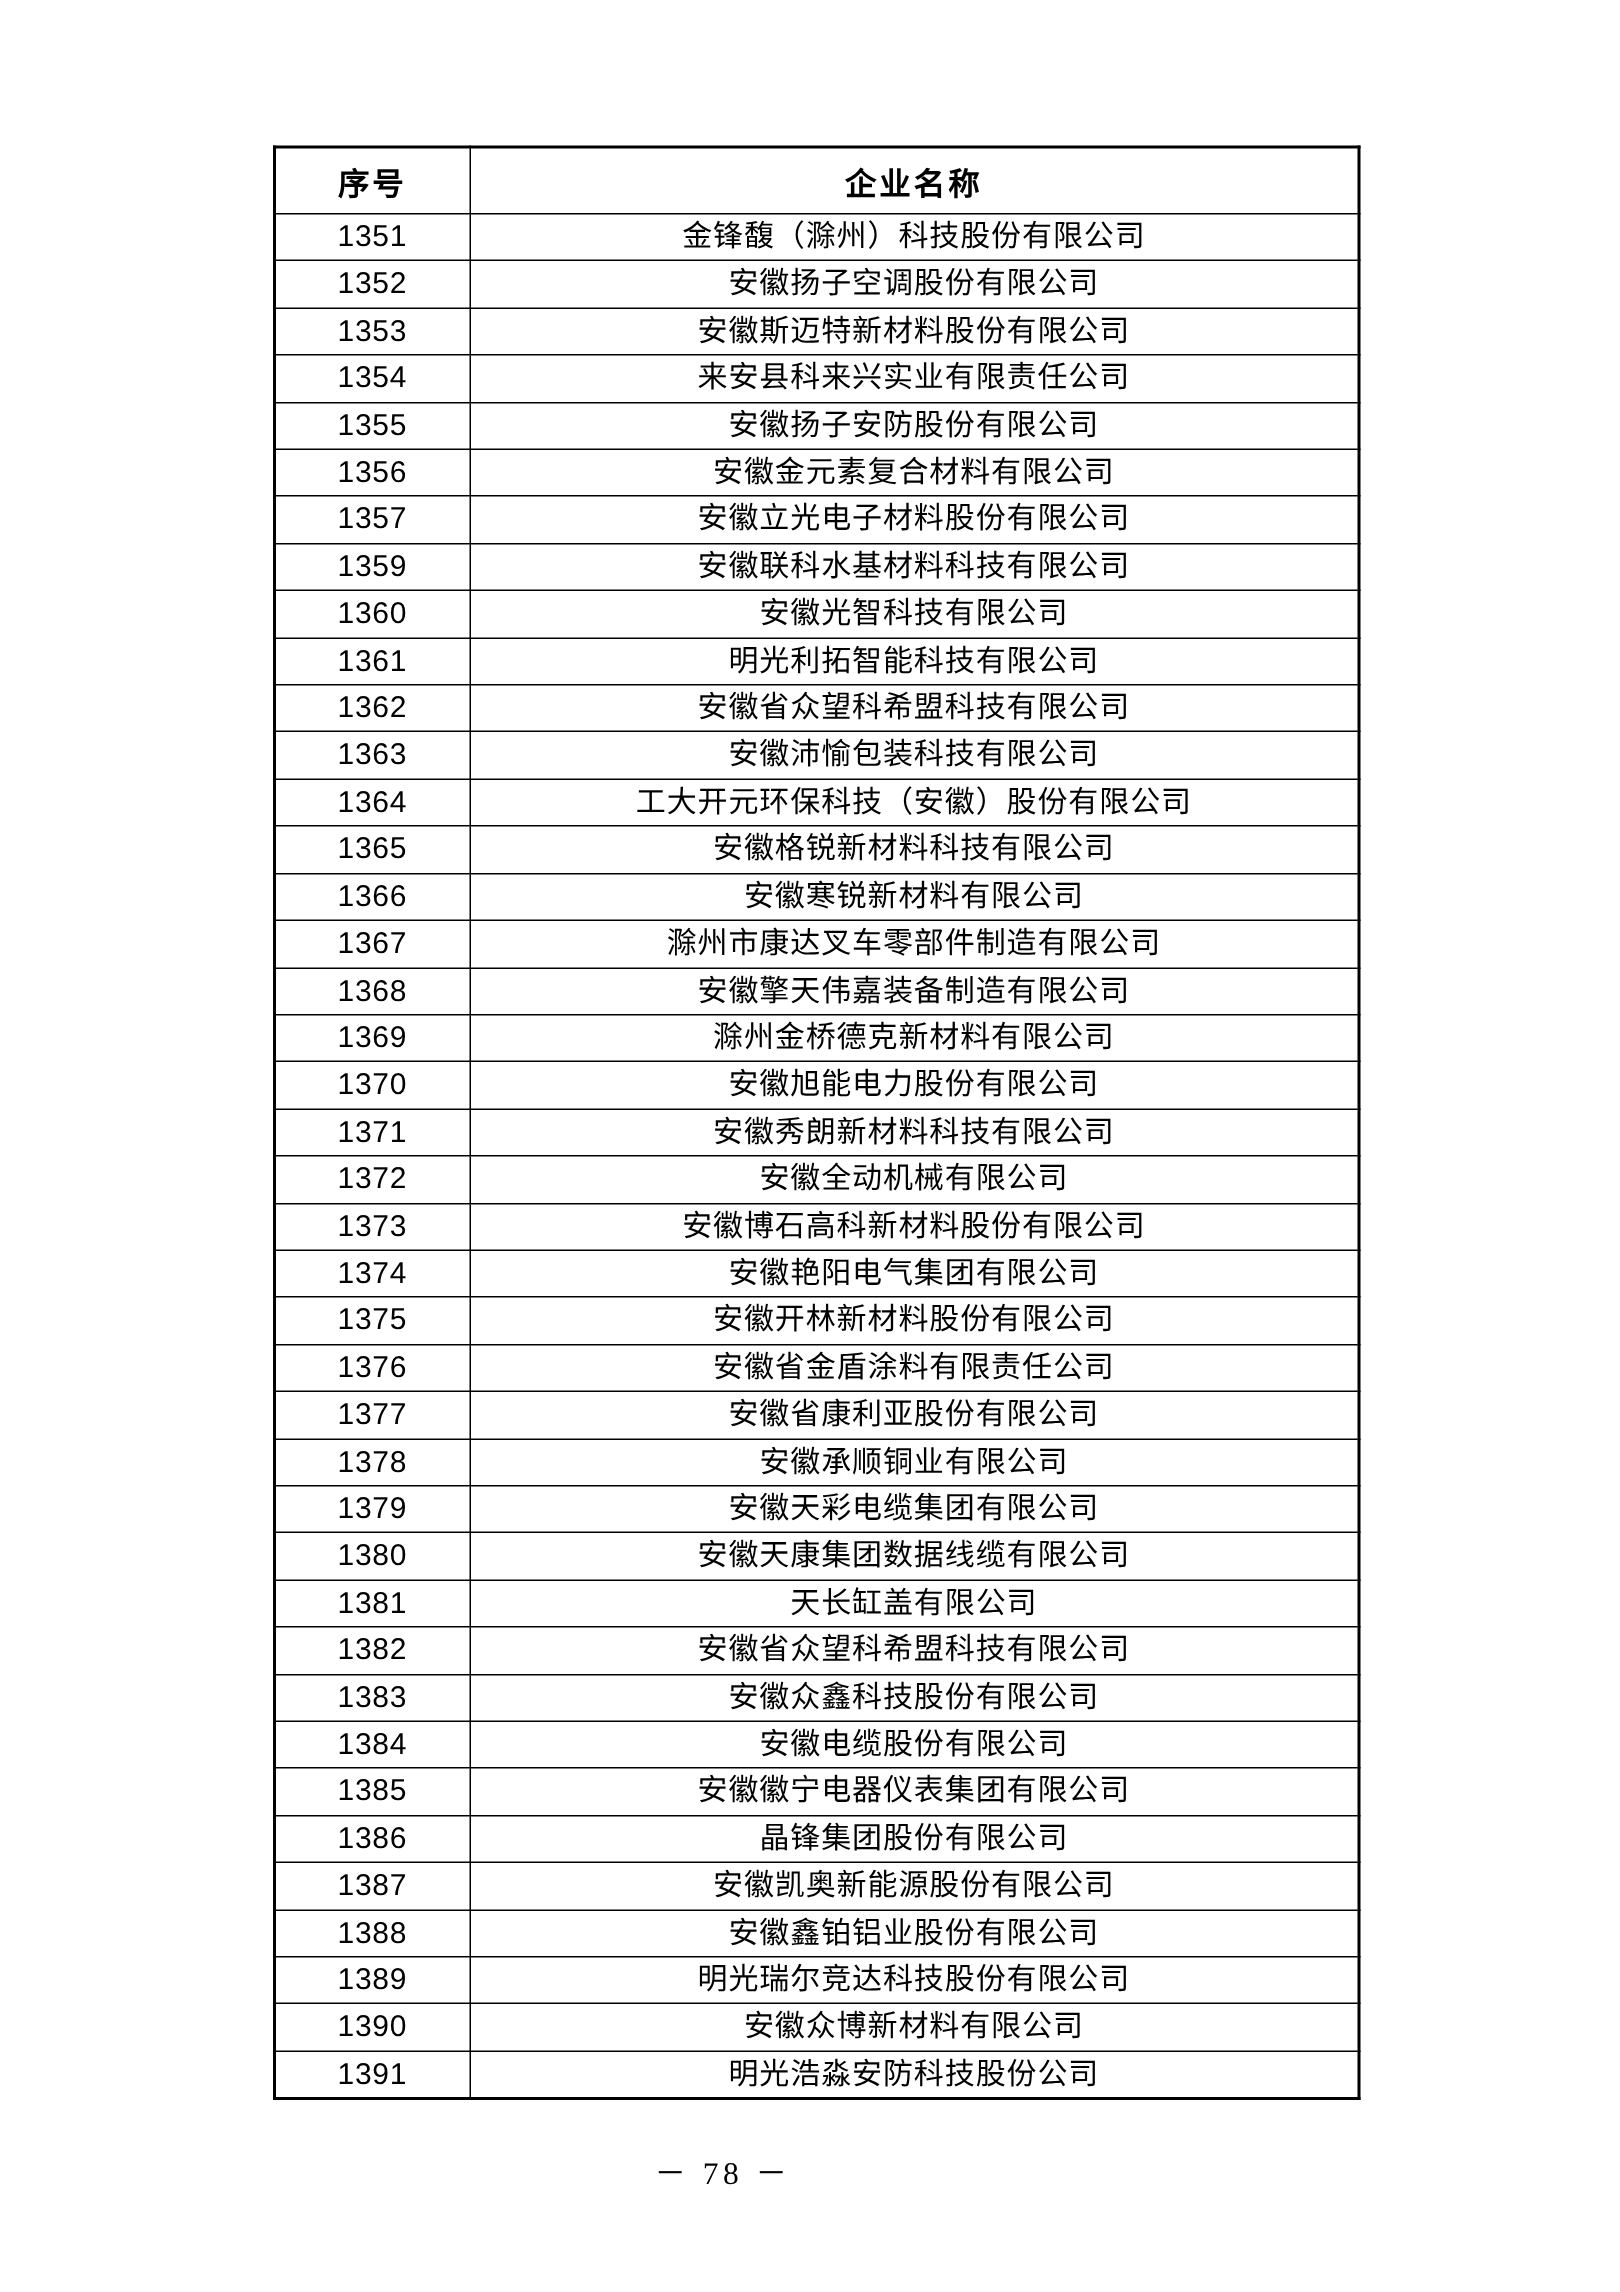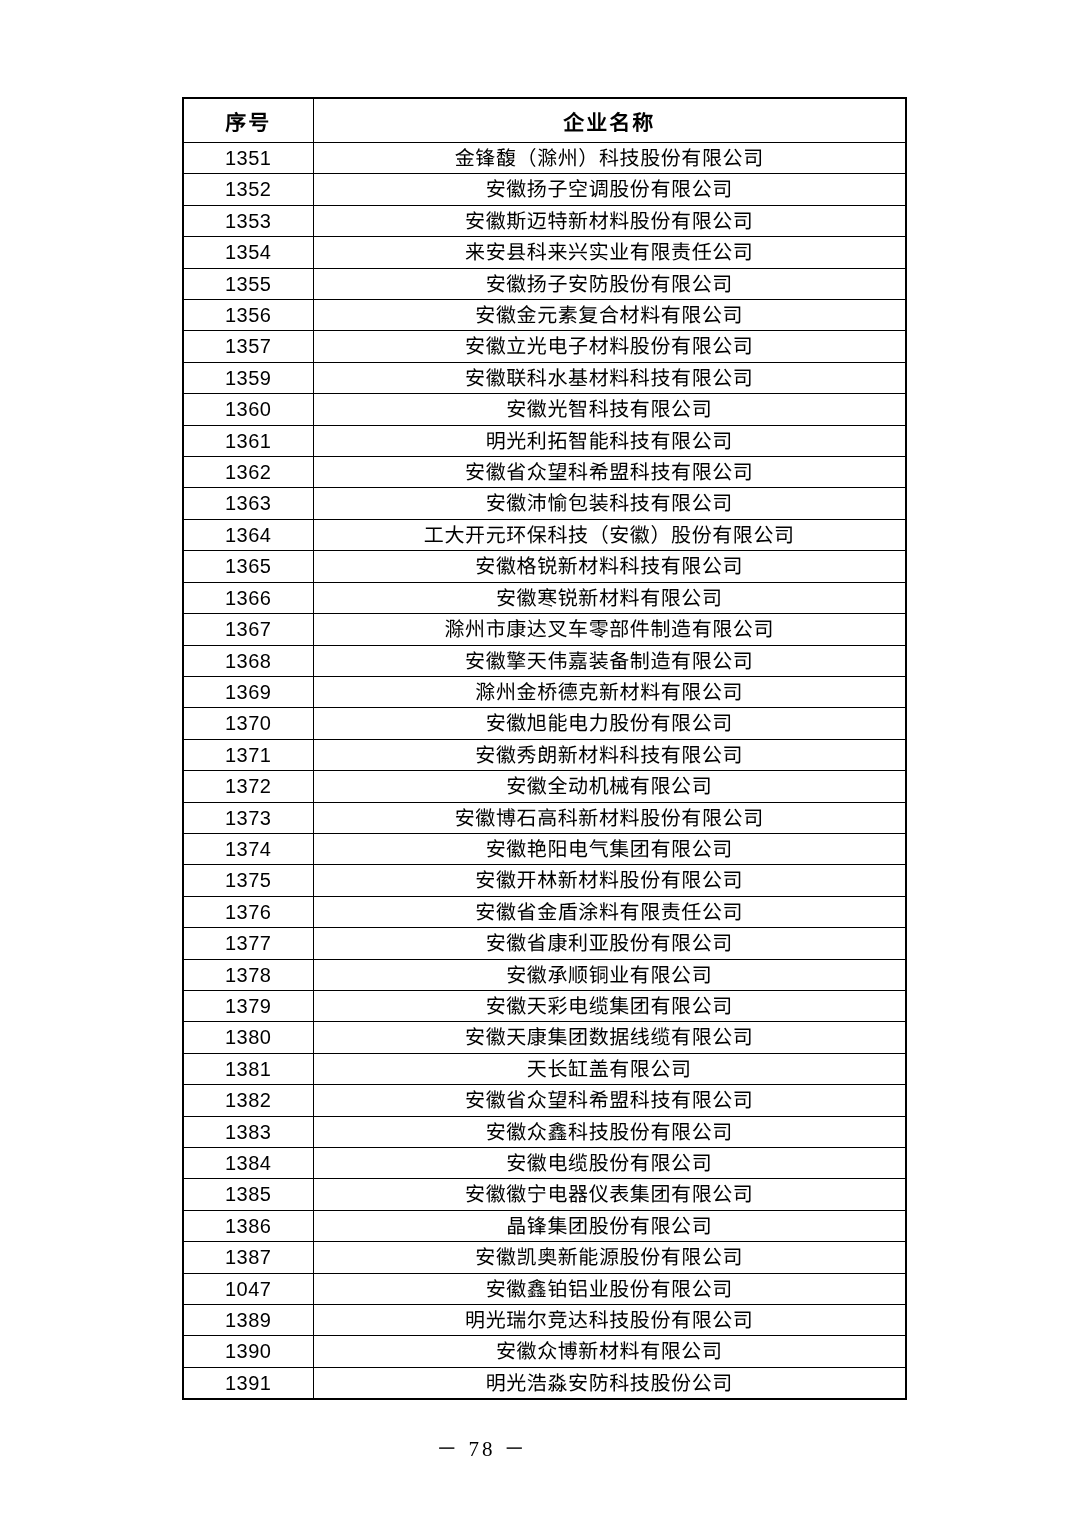--- a/index.html
+++ b/index.html
@@ -253,21 +253,21 @@
           </tr>
           <tr>
             <td class="idx">1386</td>
             <td class="name">晶锋集团股份有限公司</td>
           </tr>
           <tr>
             <td class="idx">1387</td>
             <td class="name">安徽凯奥新能源股份有限公司</td>
           </tr>
           <tr>
-            <td class="idx">1047</td>
+            <td class="idx">1388</td>
             <td class="name">安徽鑫铂铝业股份有限公司</td>
           </tr>
           <tr>
             <td class="idx">1389</td>
             <td class="name">明光瑞尔竞达科技股份有限公司</td>
           </tr>
           <tr>
             <td class="idx">1390</td>
             <td class="name">安徽众博新材料有限公司</td>
           </tr>

